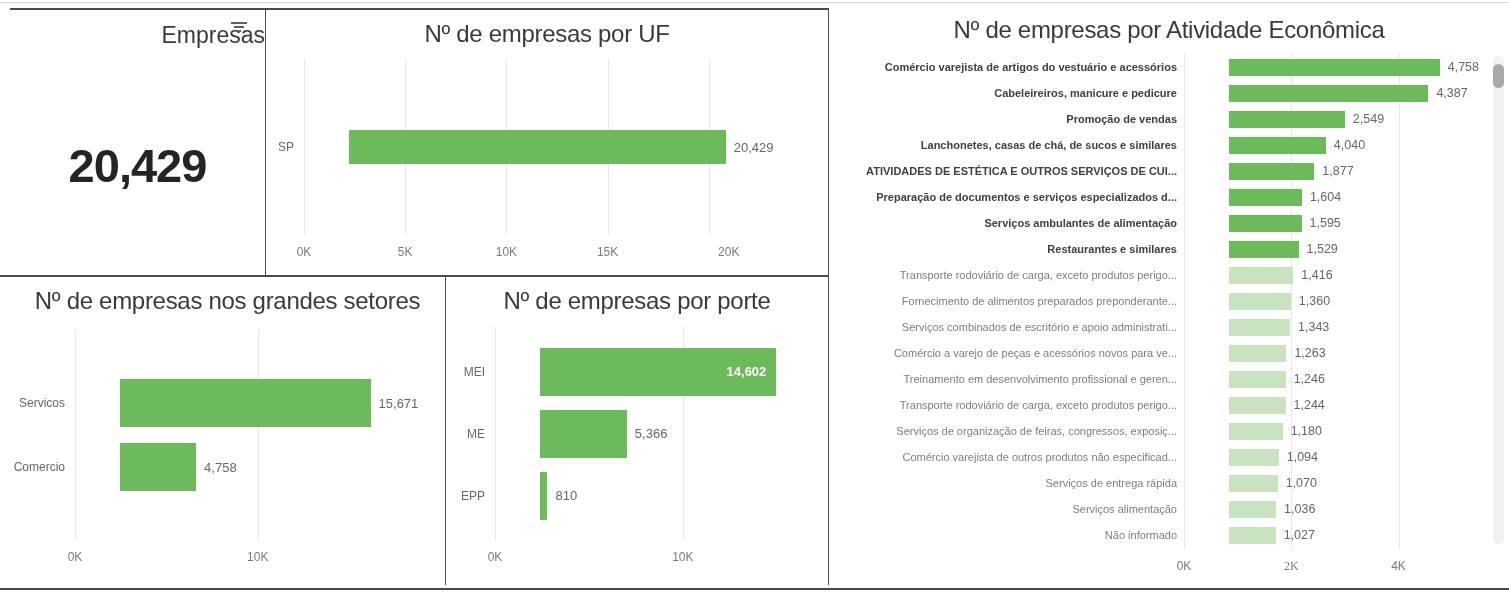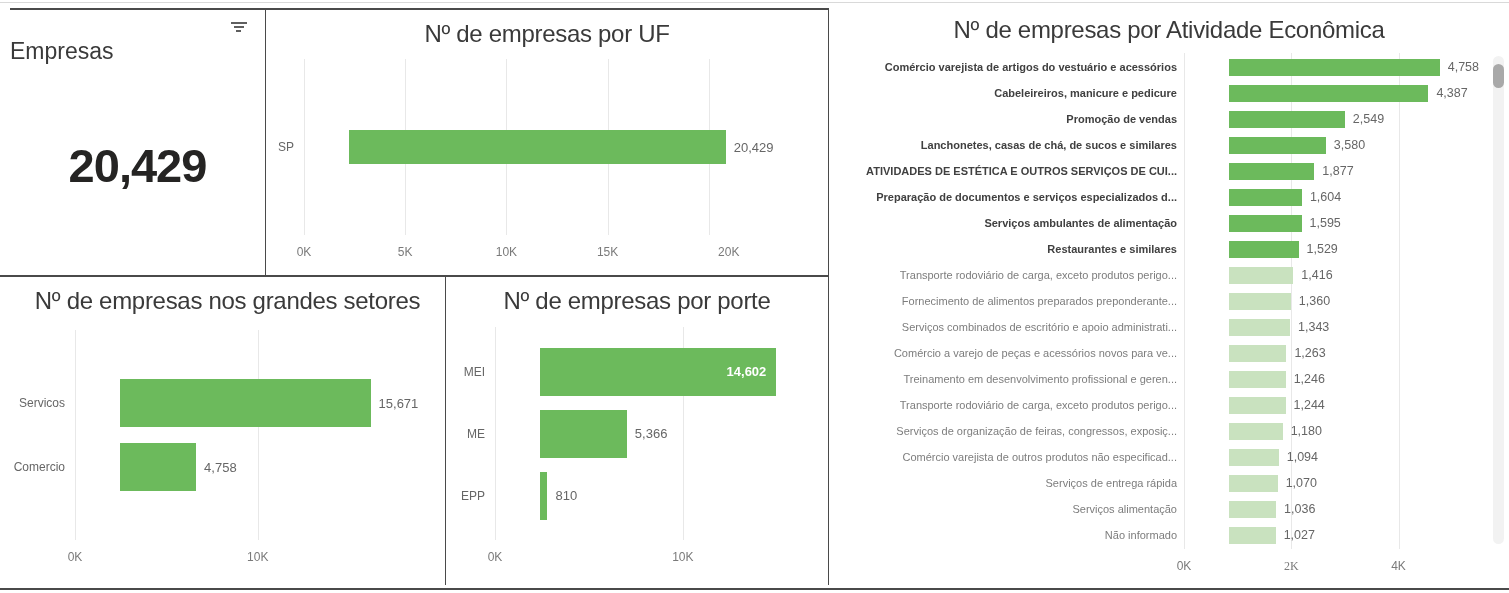--- a/index.html
+++ b/index.html
@@ -7,21 +7,21 @@
               font-family:"Liberation Sans", sans-serif; }
   .abs { position:absolute; }
   .line { position:absolute; background:#4a4a4a; }
   .panel { position:absolute; background:#ffffff; }
 
   .chart-title { position:absolute; top:10px; left:0; right:0; text-align:center;
                  font-size:24px; font-weight:400; color:#3a3a3a; letter-spacing:-0.3px;
                  white-space:nowrap; overflow:hidden; }
 
   
-  .card-title { position:absolute; top:28px; left:0; right:0; text-align:left;
+  .card-title { position:absolute; top:12px; left:0; right:0; text-align:right;
                 font-size:23px; color:#3a3a3a; }
   .card-value { position:absolute; top:128px; left:0; right:0; text-align:center;
                 font-size:47px; font-weight:600; color:#252423; letter-spacing:-1px; }
   .filter-icon { position:absolute; top:12px; right:18px; width:17px; height:13px;
                  display:flex; flex-direction:column; align-items:center; gap:2px; cursor:pointer; }
   .filter-icon span { display:block; height:2px; background:#5f5f5f; }
   .filter-icon span:nth-child(1){ width:16px; }
   .filter-icon span:nth-child(2){ width:10px; }
   .filter-icon span:nth-child(3){ width:5px; }
 
@@ -200,21 +200,21 @@
         <div class="cat-label emph">Promoção de vendas</div>
         <div class="bar-track">
           <div class="bar" style="width: 46.3455%; background: rgb(108, 186, 92);"></div>
           <div class="val-label">2,549</div>
         </div>
       </div>
       <div class="bar-row">
         <div class="cat-label emph">Lanchonetes, casas de chá, de sucos e similares</div>
         <div class="bar-track">
           <div class="bar" style="width: 38.7273%; background: rgb(108, 186, 92);"></div>
-          <div class="val-label">3,580</div>
+          <div class="val-label">4,040</div>
         </div>
       </div>
       <div class="bar-row">
         <div class="cat-label emph">ATIVIDADES DE ESTÉTICA E OUTROS SERVIÇOS DE CUI...</div>
         <div class="bar-track">
           <div class="bar" style="width: 34.1273%; background: rgb(108, 186, 92);"></div>
           <div class="val-label">1,877</div>
         </div>
       </div>
       <div class="bar-row">

